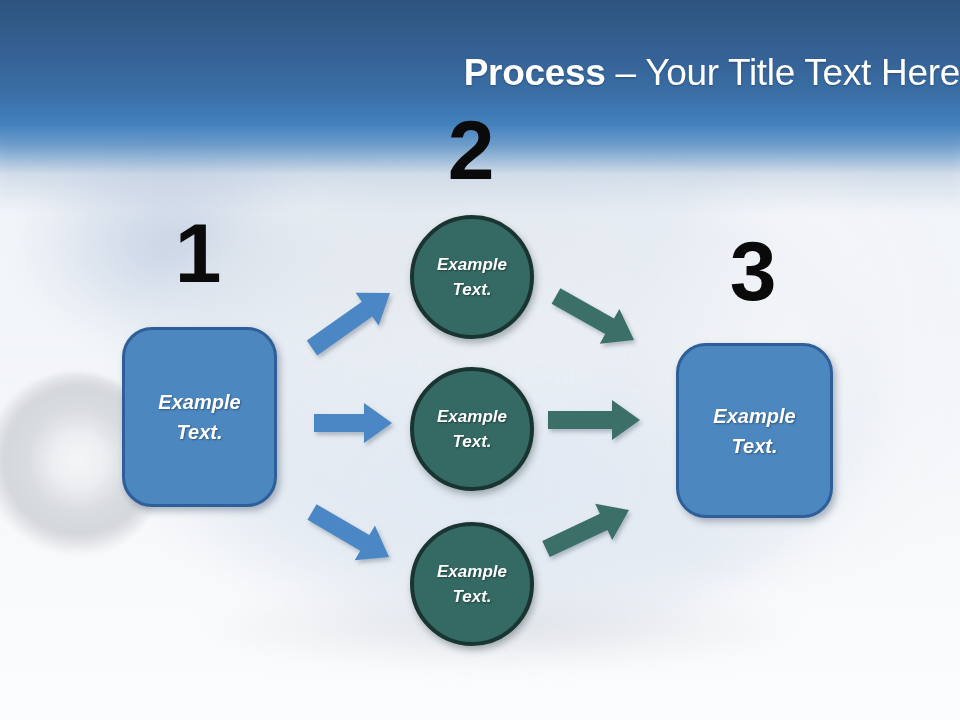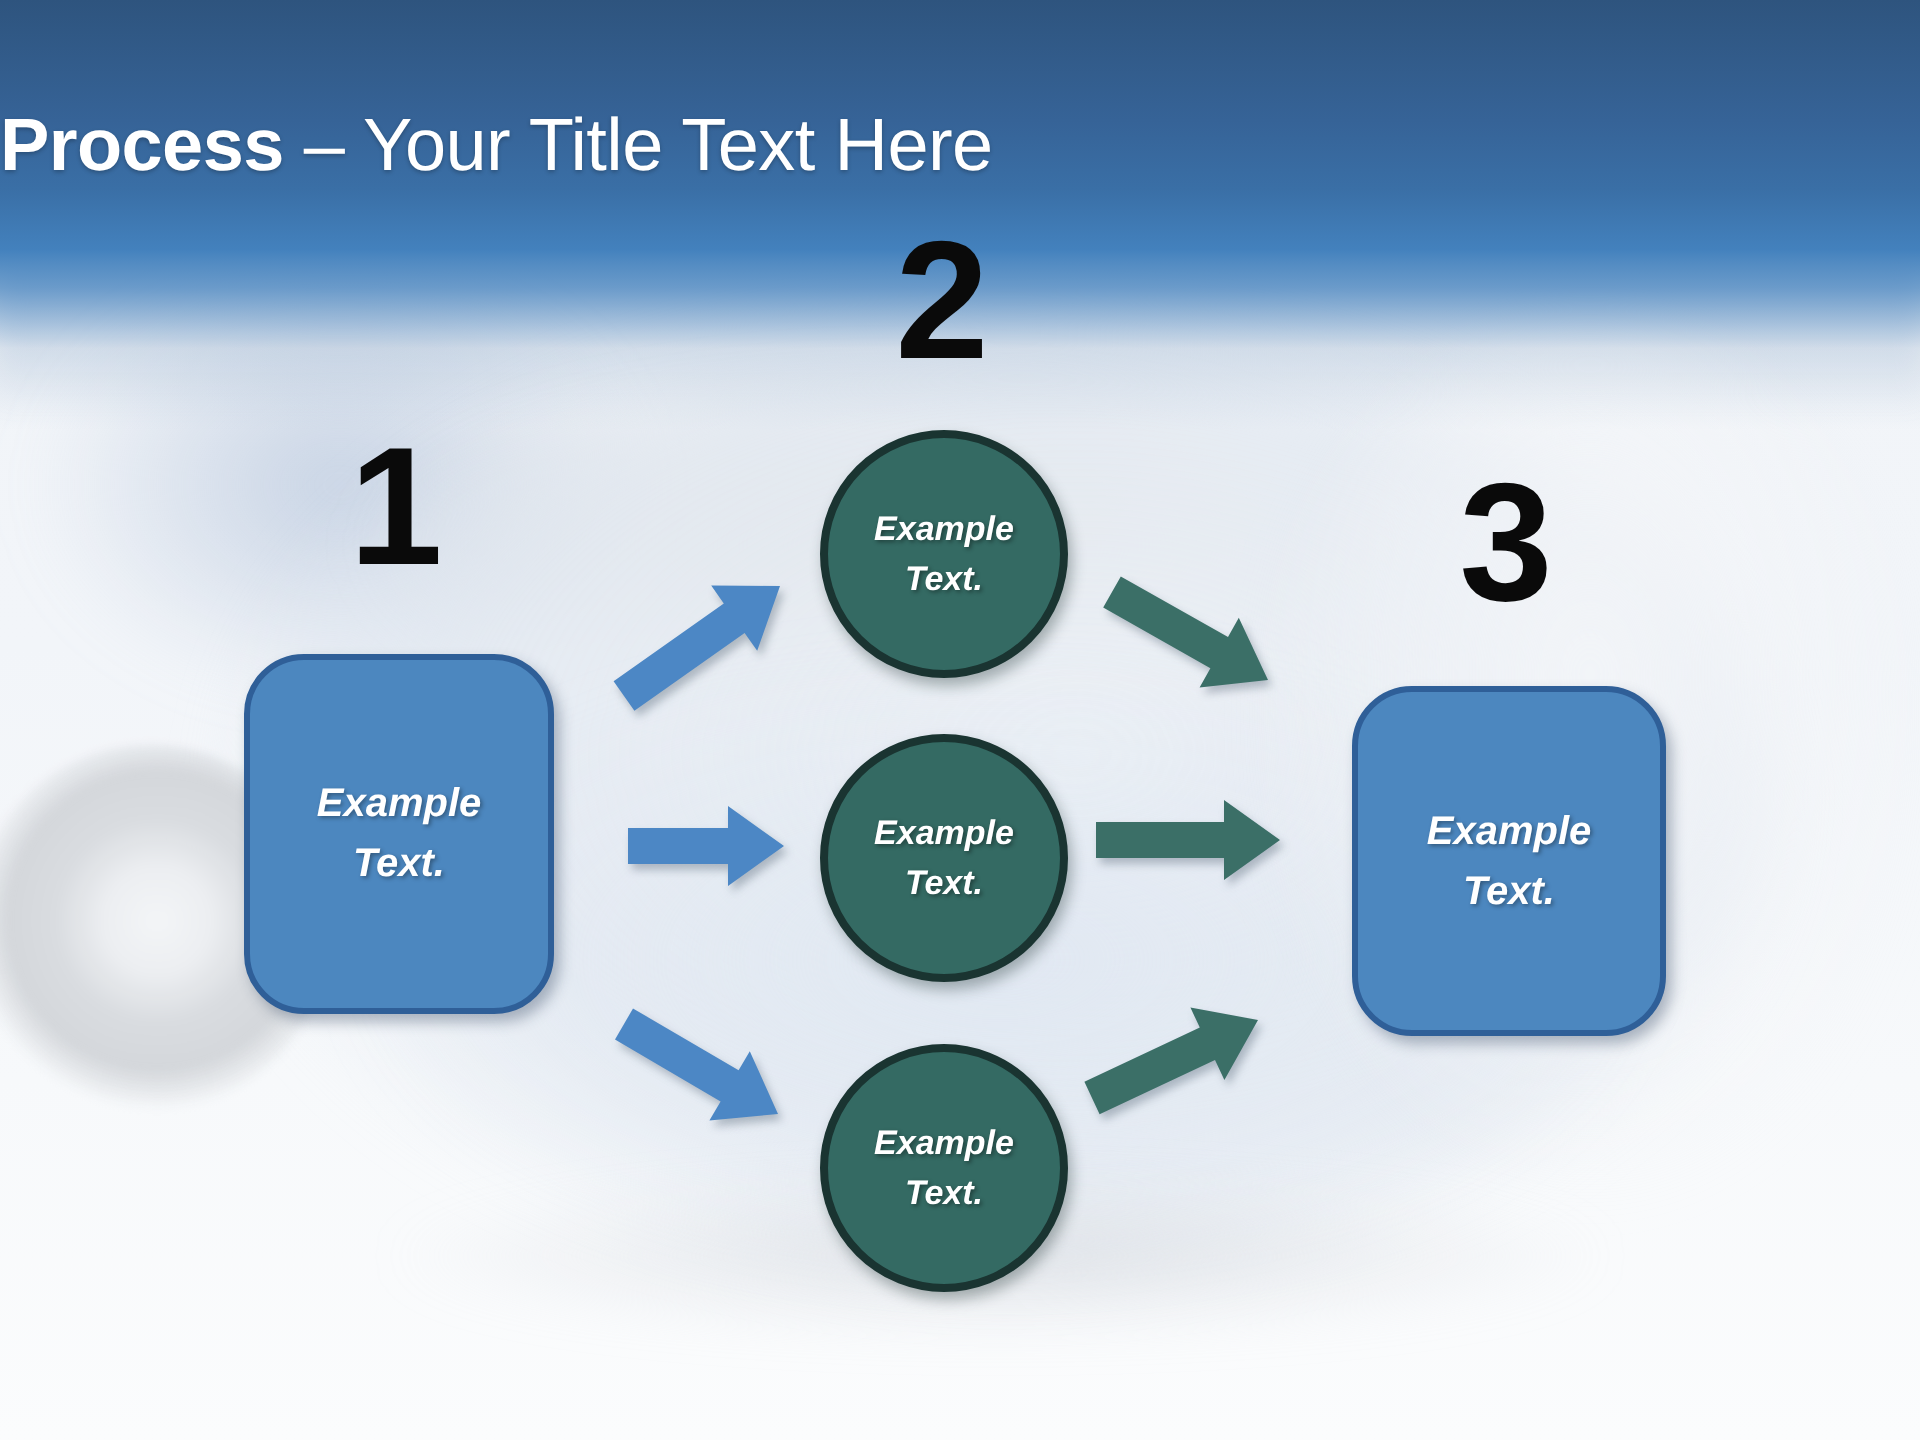--- a/index.html
+++ b/index.html
@@ -45,21 +45,21 @@
   
   .header{position:absolute; left:0; top:0; width:960px; height:215px;
     background:linear-gradient(180deg,
       var(--header-top,#2e547e) 0%,
       #366397 28%,
       var(--header-mid,#3a6fa6) 44%,
       var(--header-bottom,#4381bd) 58%,
       rgba(67,129,189,.72) 67%,
       rgba(150,175,202,.22) 81%,
       rgba(242,245,249,0) 100%);}
-  .title{position:absolute; left:0; top:52px; width:960px; text-align:left;
+  .title{position:absolute; left:0; top:52px; width:960px; text-align:right;
     color:var(--title-color,#fff); font-size:37px; letter-spacing:-0.3px;
     text-shadow:0 1px 2px rgba(0,0,0,.25); white-space:nowrap;}
   .title .em{font-weight:700;}
   .title .rest{font-weight:400;}
   
   .num{position:absolute; transform:translate(-50%,-50%);
     color:var(--number-color,#0a0a0a); font-size:84px; font-weight:700; line-height:1;
     font-family:"Liberation Sans", sans-serif;}
   .num1{left:198px; top:253px;}
   .num2{left:471px; top:150px;}

